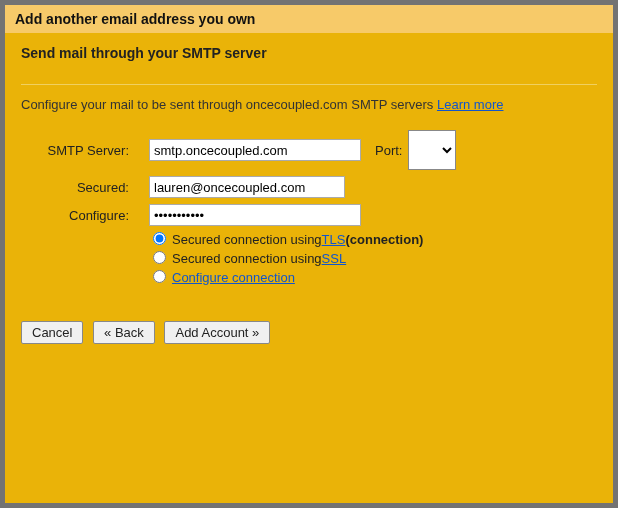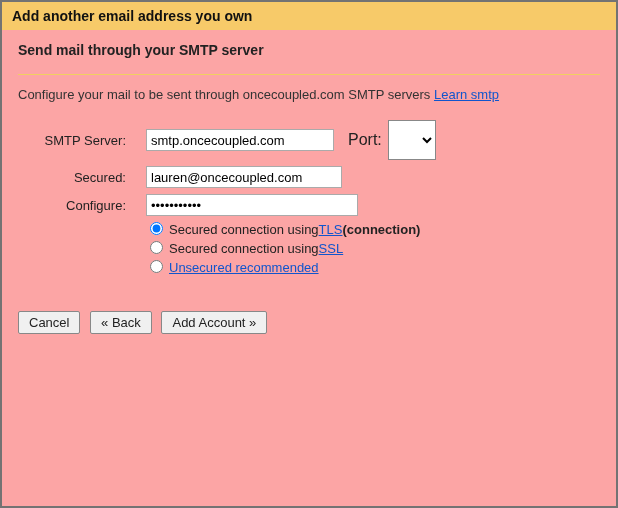--- a/index.html
+++ b/index.html
@@ -10,38 +10,38 @@
     body {
       font-family: Arial, sans-serif;
       font-size: 13px;
       color: #222;
       width: 618px;
       height: 508px;
     }
     .window {
       width: 618px;
       height: 508px;
-      background: #fca5a5;
-      border: 2px solid #737373;
+      background: #eab308;
+      border: 5px solid #737373;
     }
     .title-bar {
       background: #f7ca69;
       padding: 6px 10px;
       font-weight: bold;
       font-size: 14px;
       color: #111;
     }
     .content {
       padding: 12px 16px 16px 16px;
     }
     .subtitle {
       font-weight: bold;
       font-size: 14px;
       color: #222;
-      padding-bottom: 16px;
+      padding-bottom: 23px;
       border-bottom: 1px solid #f0d060;
       margin-bottom: 12px;
     }
     .description {
       font-size: 13px;
       color: #333;
       margin-bottom: 18px;
     }
     .link {
       color: #1155cc;
@@ -66,26 +66,26 @@
     }
     input[type="text"], input[type="password"] {
       border: 1px solid #aaa;
       background: #fff;
       padding: 2px 4px;
       font-size: 13px;
       height: 22px;
       font-family: Arial, sans-serif;
     }
     .smtp-input {
-      width: 188px;
+      width: 212px;
     }
     .port-label {
       margin-left: 14px;
       margin-right: 6px;
-      font-size: 16px;
+      font-size: 13px;
     }
     select {
       border: 1px solid #888;
       background: #fff;
       padding: 19px 2px;
       font-size: 13px;
       height: 22px;
       width: 48px;
     }
     .user-input {
@@ -127,21 +127,21 @@
     }
   </style>
 </head>
 <body>
 
 <div class="window">
   <div class="title-bar">Add another email address you own</div>
   <div class="content">
     <div class="subtitle">Send mail through your SMTP server</div>
     <div class="description">
-      <span>Configure your mail to be sent through oncecoupled.com SMTP servers </span><a class="link">Learn smtp</a>
+      <span>Configure your mail to be sent through oncecoupled.com SMTP servers </span><a class="link">Learn more</a>
     </div>
 
     <div class="form-row">
       <div class="label-col">SMTP Server:</div>
       <div class="input-col">
         <input type="text" class="smtp-input" value="smtp.oncecoupled.com" style="">
         <span class="port-label">Port:</span>
         <select>
           <option>25</option>
         </select>
@@ -169,21 +169,21 @@
         <a class="link">TLS</a>
         <span class="bold"> (connection)</span>
       </div>
       <div class="radio-row">
         <input type="radio" name="security" style="">
         <span>Secured connection using </span>
         <a class="link">SSL</a>
       </div>
       <div class="radio-row">
         <input type="radio" name="security" style="">
-        <a class="link">Unsecured recommended</a>
+        <a class="link">Configure connection</a>
       </div>
     </div>
 
     <div class="button-row">
       <button>Cancel</button>
       <button>« Back</button>
       <button>Add Account »</button>
     </div>
   </div>
 </div>

